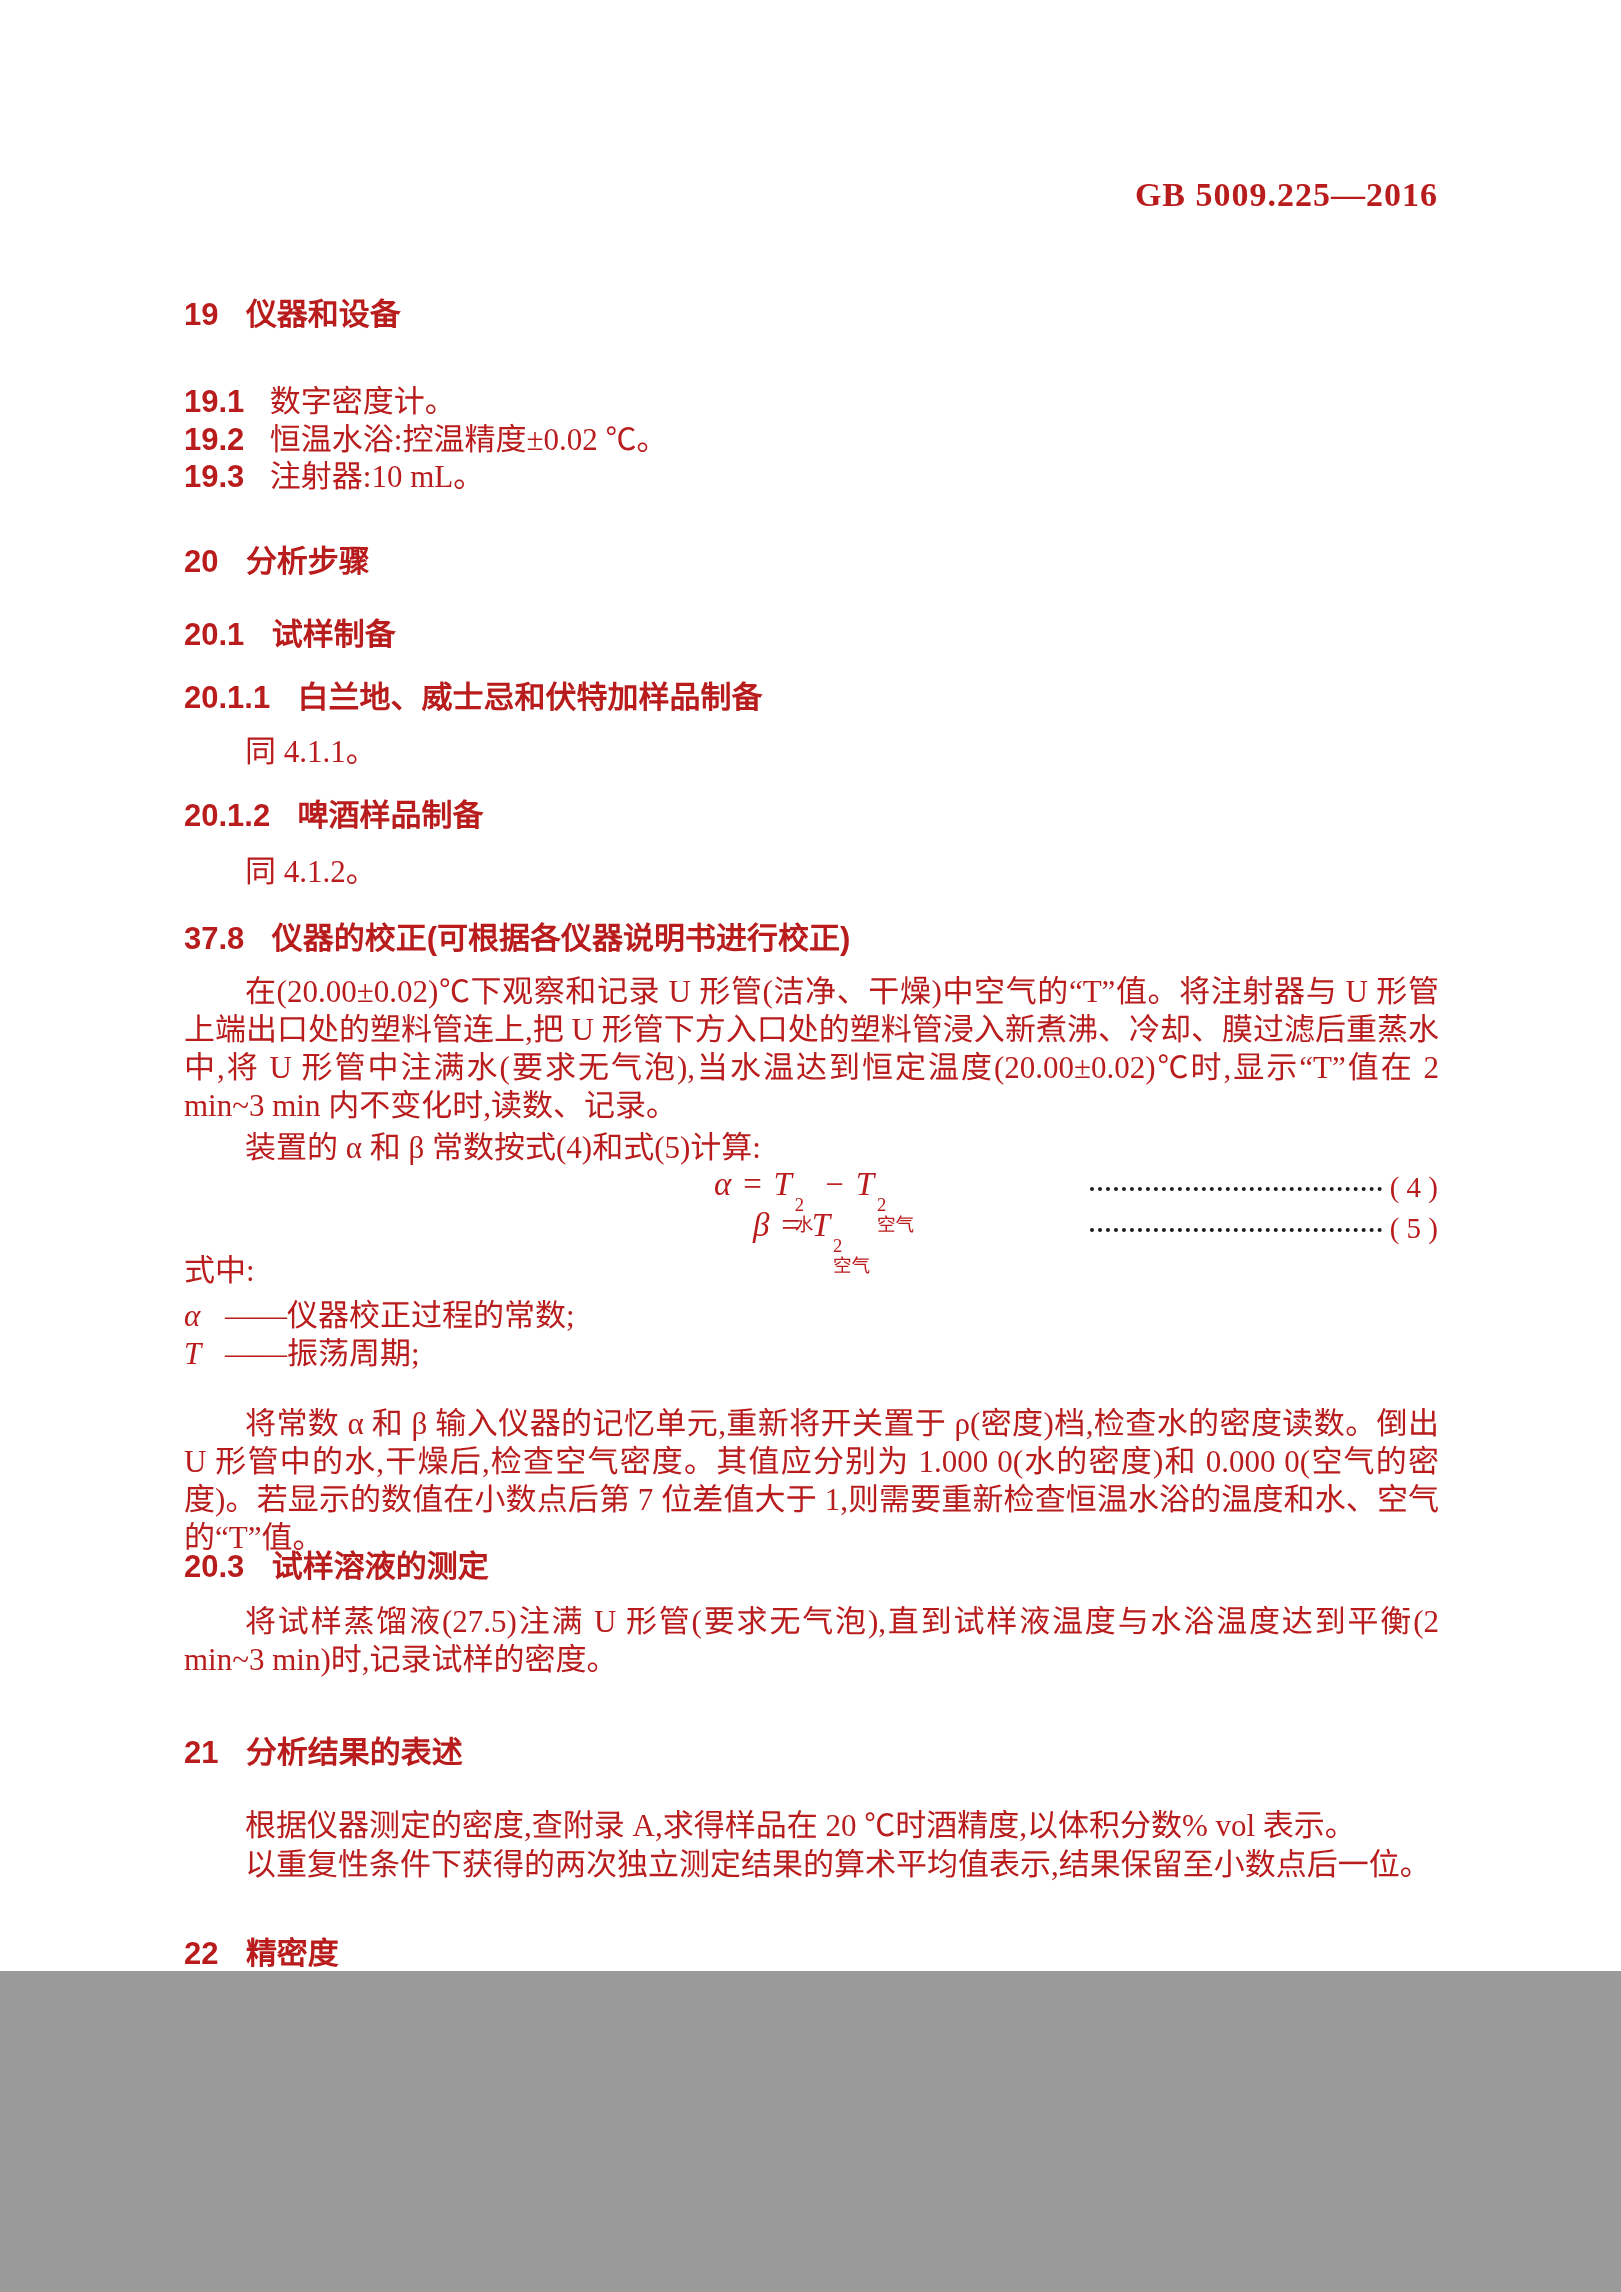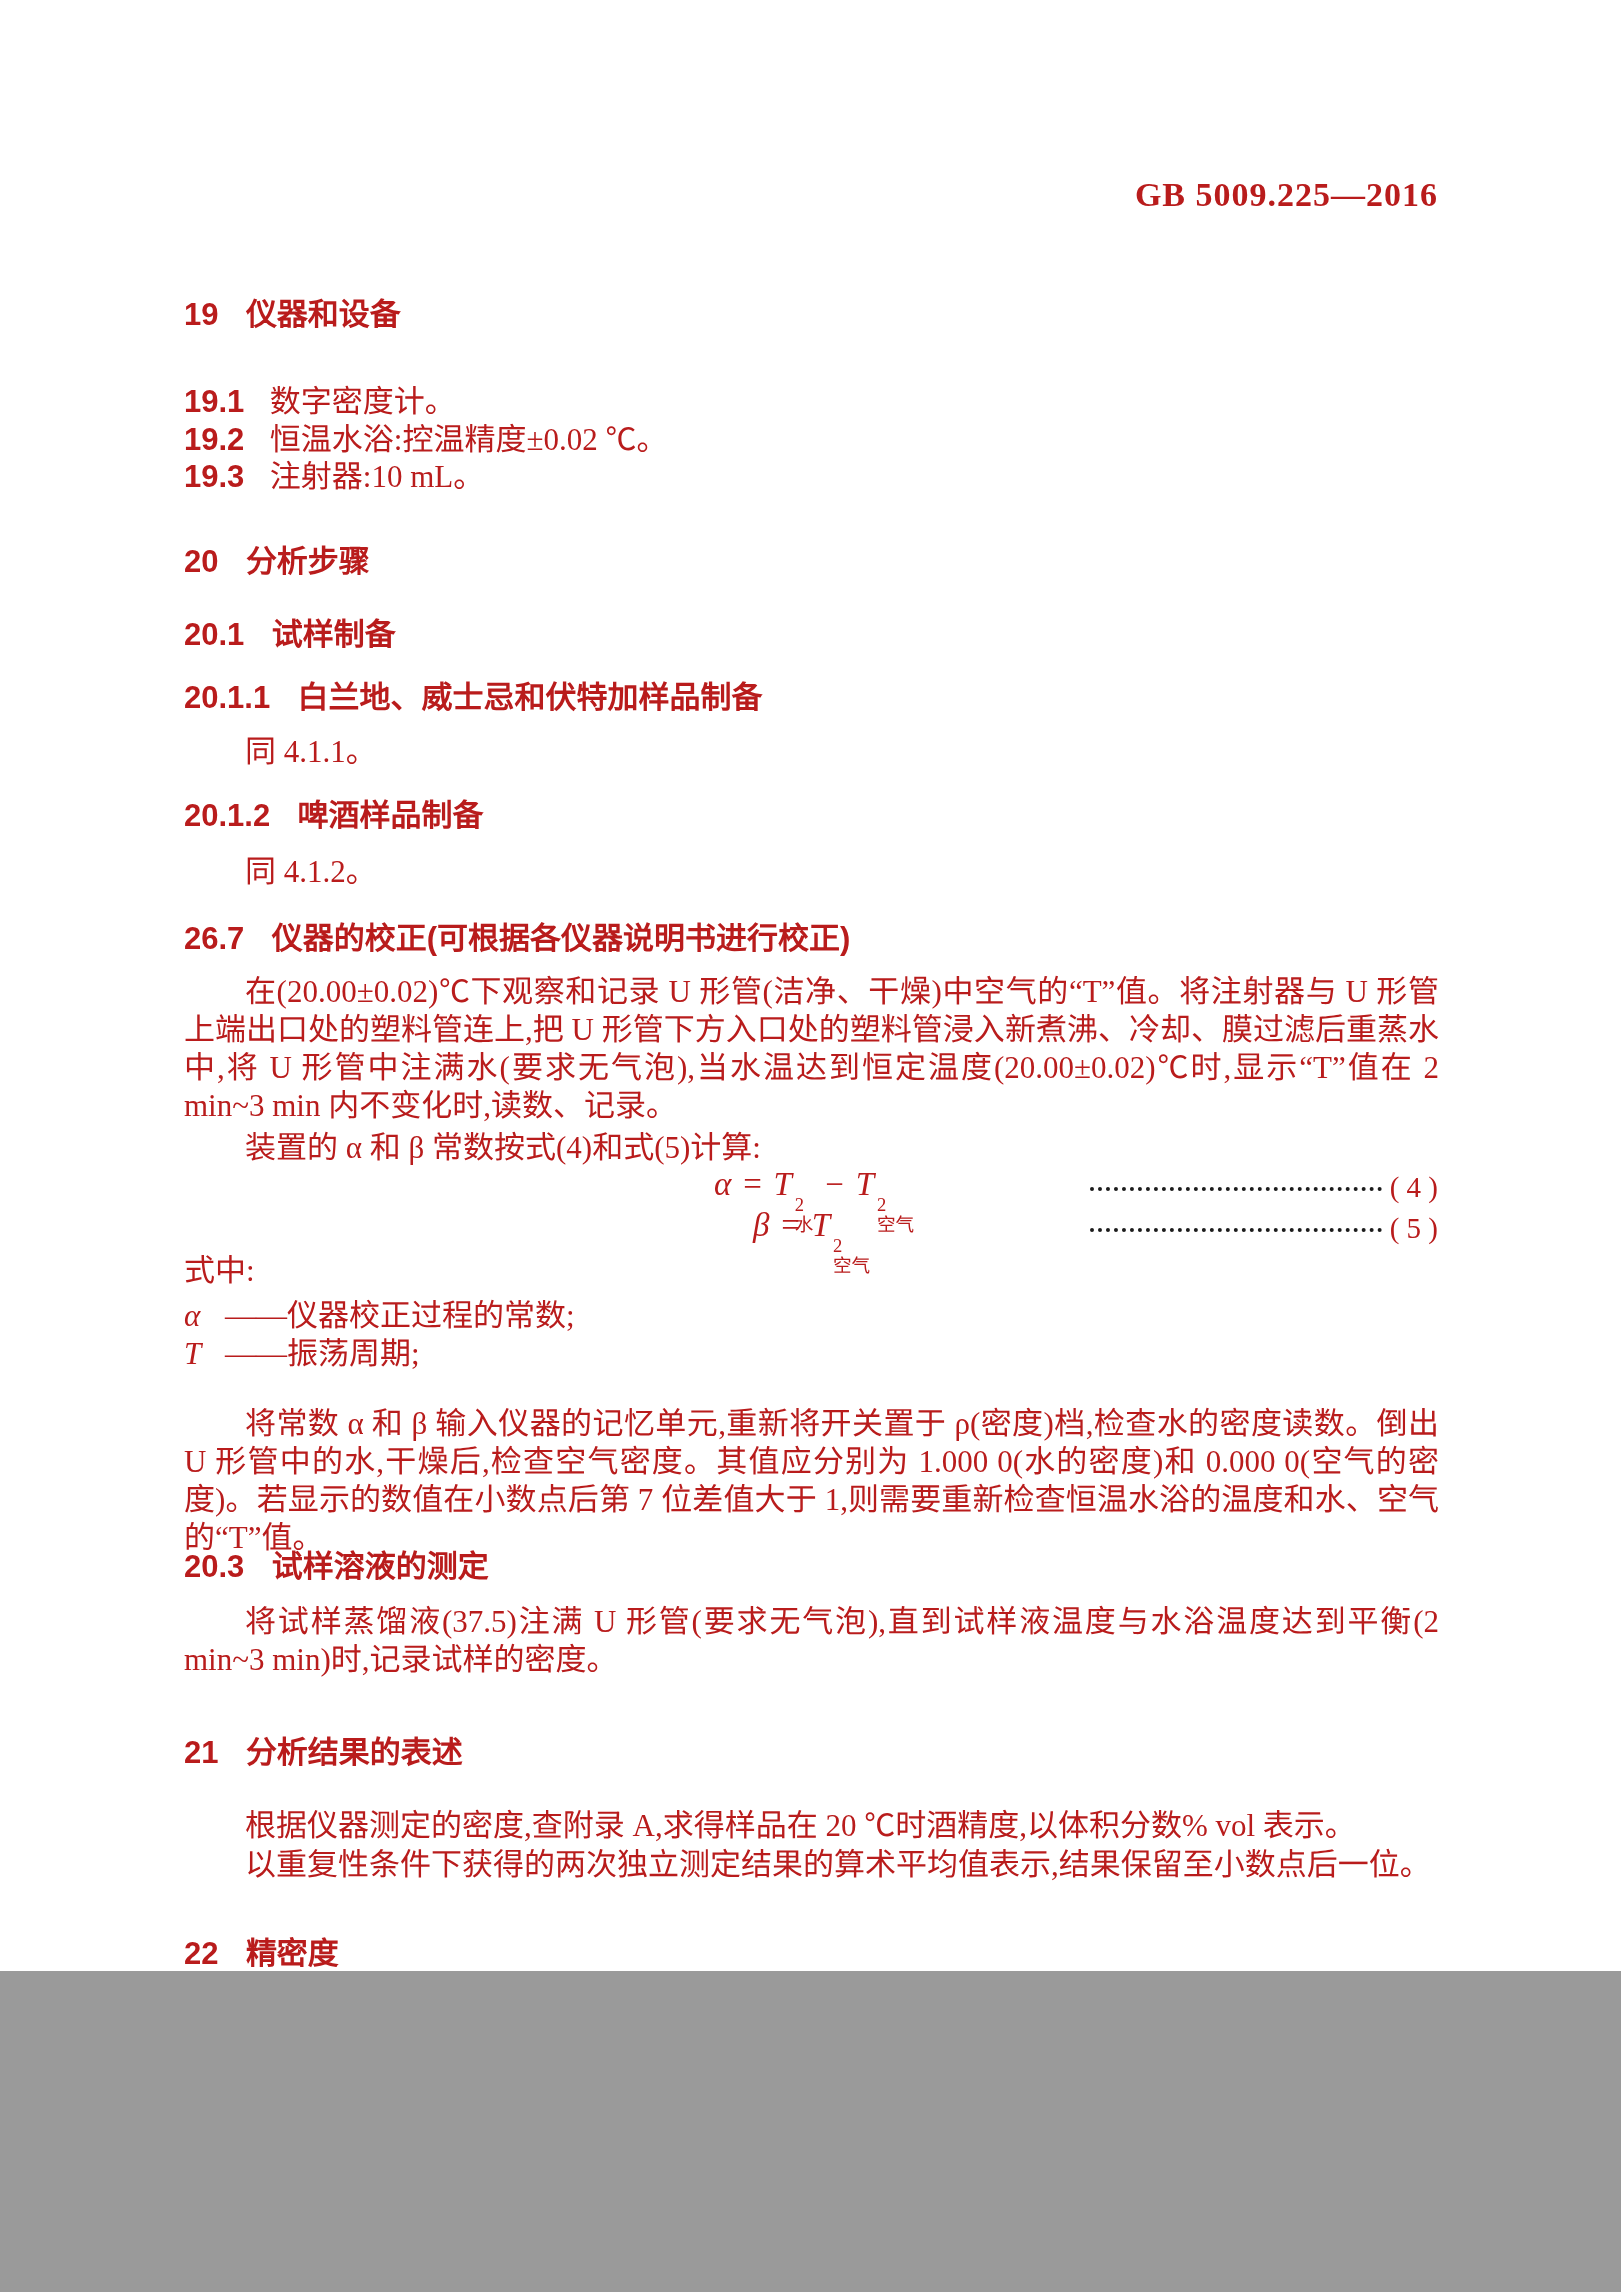--- a/index.html
+++ b/index.html
@@ -94,21 +94,21 @@
     <span class="num">20.1.1</span><span>白兰地、威士忌和伏特加样品制备</span>
   </div>
   <div class="abs para indent oneline" style="top:733px;left:184px;">同 4.1.1。</div>
 
   <div class="abs heading" style="top:790px;left:184px;">
     <span class="num">20.1.2</span><span>啤酒样品制备</span>
   </div>
   <div class="abs para indent oneline" style="top:853px;left:184px;">同 4.1.2。</div>
 
   <div class="abs heading" style="top:913px;left:184px;">
-    <span class="num">26.7</span><span>仪器的校正(可根据各仪器说明书进行校正)</span>
+    <span class="num">37.8</span><span>仪器的校正(可根据各仪器说明书进行校正)</span>
   </div>
 
   <div class="abs para indent" style="top:973px;left:184px;">在(20.00±0.02)℃下观察和记录 U 形管(洁净、干燥)中空气的“T”值。将注射器与 U 形管上端出口处的塑料管连上,把 U 形管下方入口处的塑料管浸入新煮沸、冷却、膜过滤后重蒸水中,将 U 形管中注满水(要求无气泡),当水温达到恒定温度(20.00±0.02)℃时,显示“T”值在 2 min~3 min 内不变化时,读数、记录。</div>
 
   <div class="abs para indent oneline" style="top:1129px;left:184px;">装置的 α 和 β 常数按式(4)和式(5)计算:</div>
 
   <div class="eqrow" style="top:1166px;">
     <span class="formula" style="left:714px;">
       <span>α</span><span class="eq">=</span><span>T</span><span class="supsub">
           <span>2</span>
@@ -144,21 +144,21 @@
   </div>
   <div class="abs defrow" style="top:1328px;left:184px;">
     <span class="sym">T</span><span>——振荡周期;</span>
   </div>
 
   <div class="abs para indent" style="top:1405px;left:184px;">将常数 α 和 β 输入仪器的记忆单元,重新将开关置于 ρ(密度)档,检查水的密度读数。倒出 U 形管中的水,干燥后,检查空气密度。其值应分别为 1.000 0(水的密度)和 0.000 0(空气的密度)。若显示的数值在小数点后第 7 位差值大于 1,则需要重新检查恒温水浴的温度和水、空气的“T”值。</div>
 
   <div class="abs heading" style="top:1541px;left:184px;">
     <span class="num">20.3</span><span>试样溶液的测定</span>
   </div>
-  <div class="abs para indent" style="top:1603px;left:184px;">将试样蒸馏液(37.5)注满 U 形管(要求无气泡),直到试样液温度与水浴温度达到平衡(2 min~3 min)时,记录试样的密度。</div>
+  <div class="abs para indent" style="top:1603px;left:184px;">将试样蒸馏液(27.5)注满 U 形管(要求无气泡),直到试样液温度与水浴温度达到平衡(2 min~3 min)时,记录试样的密度。</div>
 
   <div class="abs heading" style="top:1727px;left:184px;">
     <span class="num">21</span><span>分析结果的表述</span>
   </div>
   <div class="abs para indent oneline" style="top:1807px;left:184px;">根据仪器测定的密度,查附录 A,求得样品在 20 ℃时酒精度,以体积分数% vol 表示。</div>
   <div class="abs para indent oneline" style="top:1846px;left:184px;">以重复性条件下获得的两次独立测定结果的算术平均值表示,结果保留至小数点后一位。</div>
 
   <div class="abs heading" style="top:1928px;left:184px;">
     <span class="num">22</span><span>精密度</span>
   </div>

